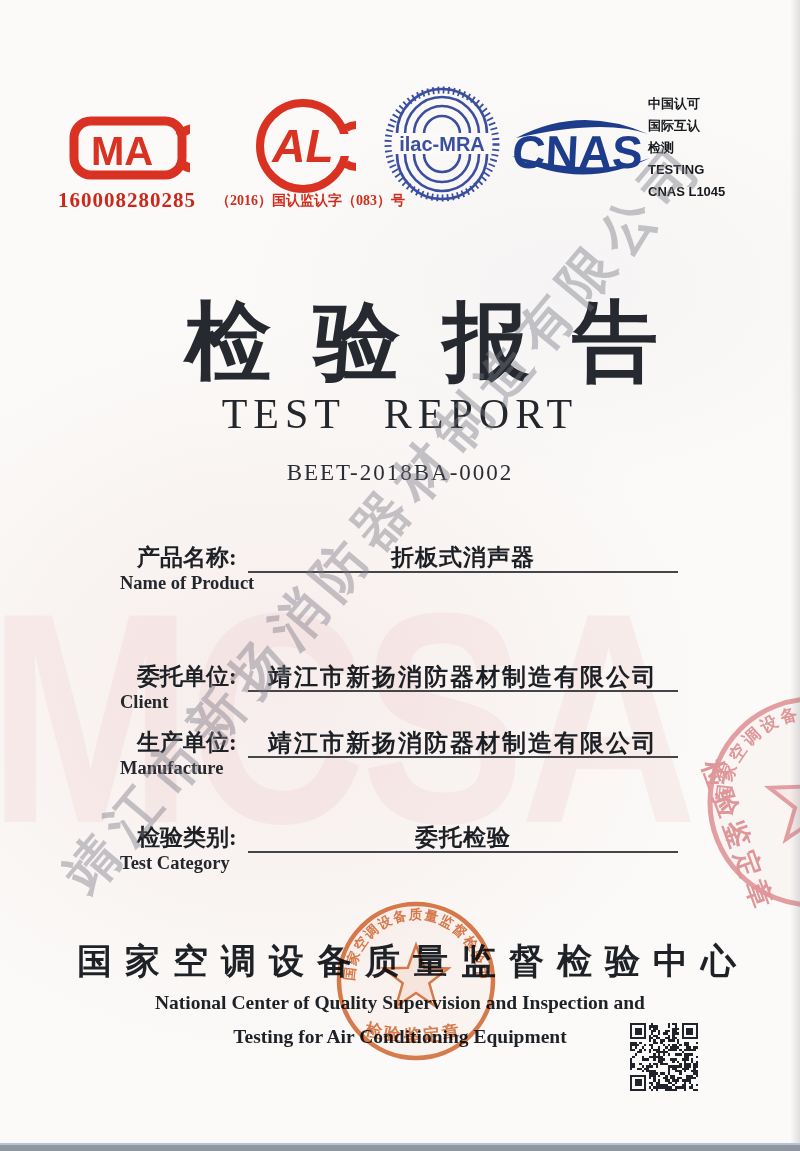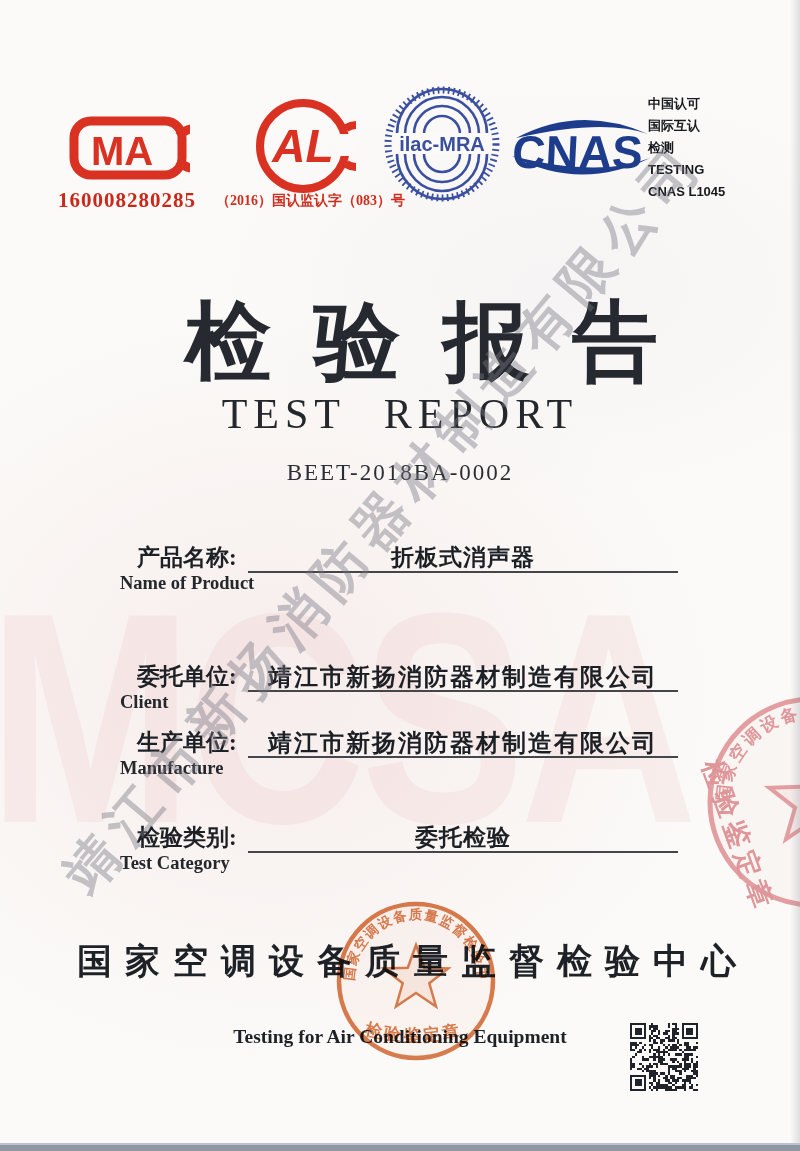--- a/index.html
+++ b/index.html
@@ -120,20 +120,21 @@
     <div class="fline"></div>
   </div>
   <div class="abs frow" style="top:822px">
     <div class="flab">检验类别:</div>
     <div class="flen">Test Category</div>
     <div class="fval">委托检验</div>
     <div class="fline"></div>
   </div>
 
   <div class="abs ctr org-zh">国家空调设备质量监督检验中心</div>
+  <div class="abs ctr org-en1">National Center of Quality Supervision and Inspection and</div>
   <div class="abs ctr org-en2">Testing for Air Conditioning Equipment</div>
 
   <div class="abs qr"><svg width="68" height="68" viewBox="0 0 68 68" shape-rendering="crispEdges">
         <rect width="68" height="68" fill="#fbfaf8"></rect>
         <rect x="21.10" y="0.00" width="2.34" height="2.34" fill="#20242a"></rect>
         <rect x="37.52" y="0.00" width="2.34" height="2.34" fill="#20242a"></rect>
         <rect x="42.21" y="0.00" width="2.34" height="2.34" fill="#20242a"></rect>
         <rect x="44.55" y="0.00" width="2.34" height="2.34" fill="#20242a"></rect>
         <rect x="18.76" y="2.34" width="2.34" height="2.34" fill="#20242a"></rect>
         <rect x="21.10" y="2.34" width="2.34" height="2.34" fill="#20242a"></rect>

